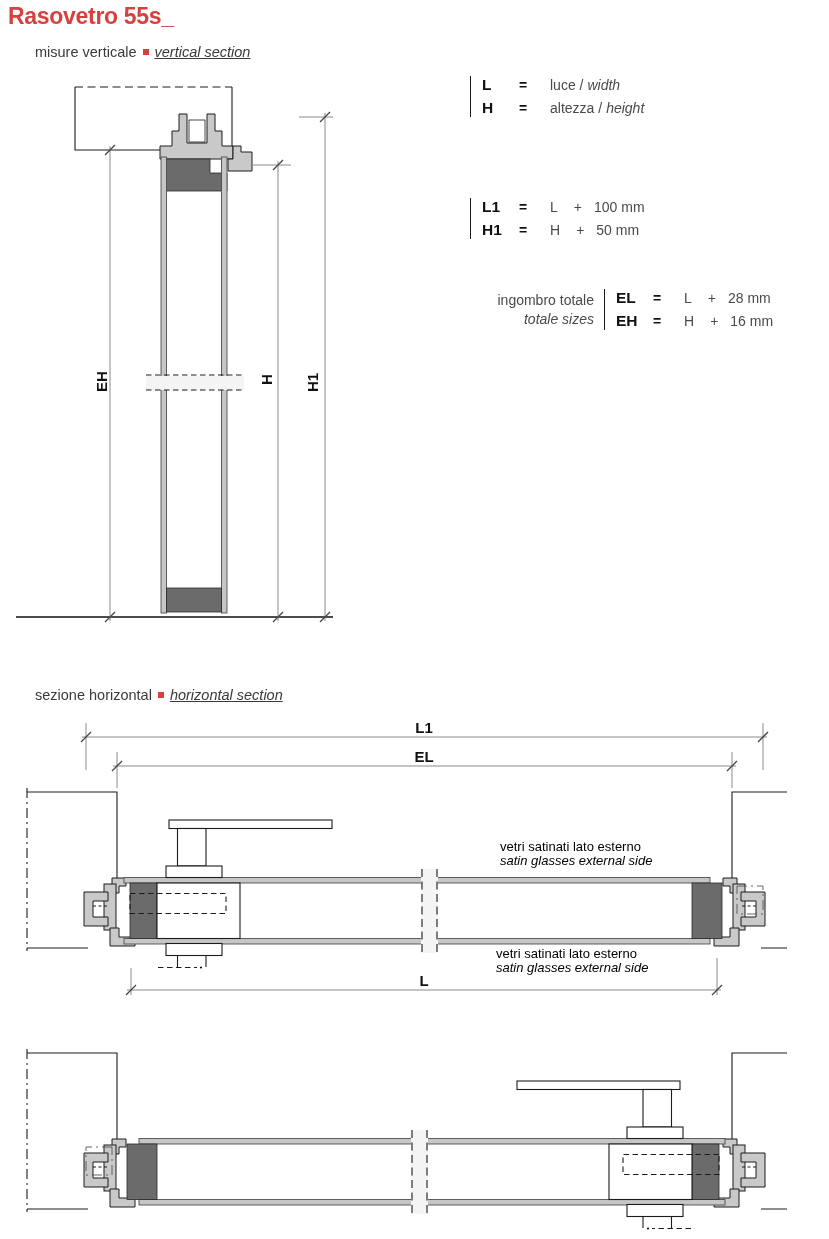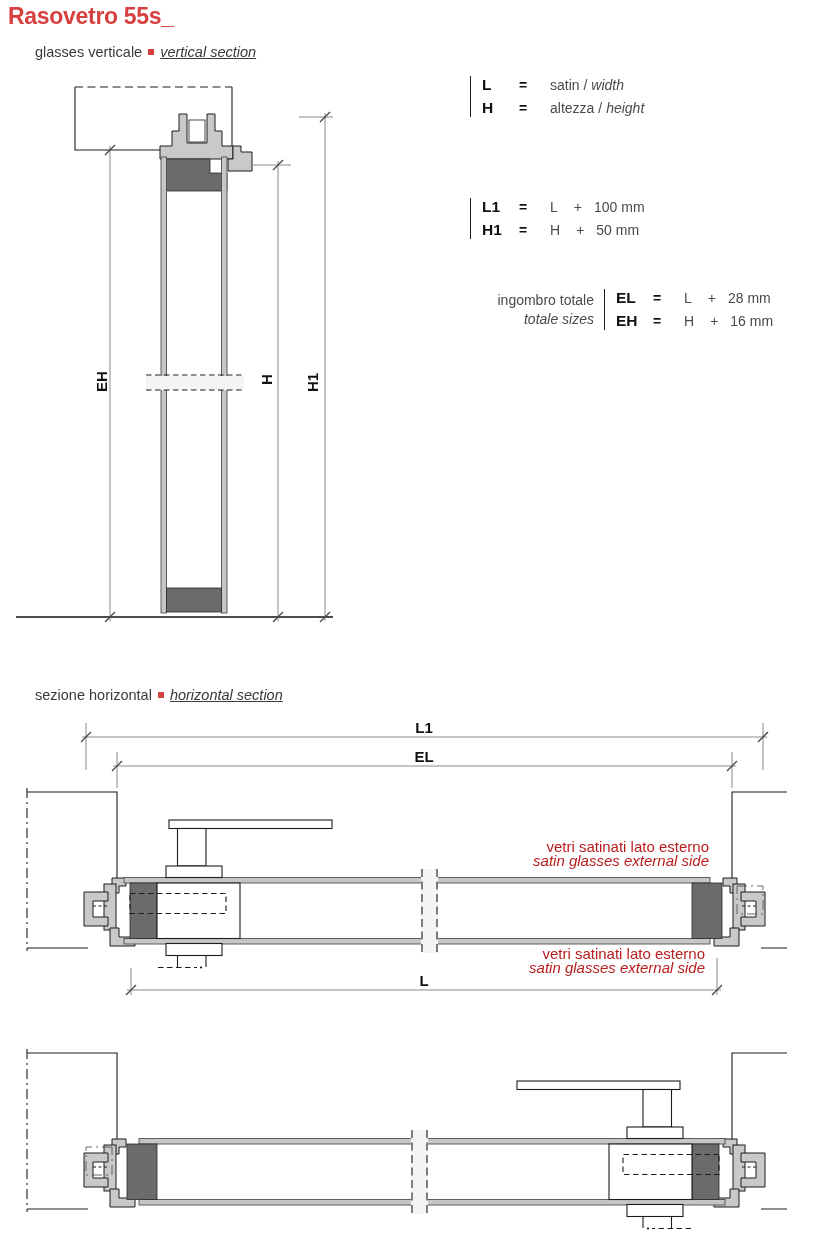--- a/index.html
+++ b/index.html
@@ -32,21 +32,21 @@
   .legend .lab .it{font-style:italic;}
   .legend .divider{border-left:1.5px solid #1a1a1a;align-self:stretch;}
   .legend .rows{padding-left:11px;display:flex;flex-direction:column;gap:5px;}
   .legend .row{display:flex;align-items:baseline;font-size:14px;color:#4a4a4a;white-space:pre;}
   .legend .sym{font-weight:bold;color:#111;width:37px;font-size:15.5px;}
   .legend .eq{font-weight:bold;color:#111;width:31px;}
   .legend .v2.it{font-style:italic;}
   .legend .row .v1{margin-right:4px;}
   .legend .row.formula .op{margin:0 12px;}
   
-  .note{position:absolute;width:209px;text-align:right;font-size:15px;line-height:14px;color:#b91c1c;}
+  .note{position:absolute;width:209px;font-size:13px;line-height:14px;color:#000000;}
   .note .en{font-style:italic;}
 </style>
 </head>
 <body>
 
 <div class="page">
 
   <svg class="drawing" width="829" height="1239" viewBox="0 0 829 1239">
 
     <g>
@@ -152,32 +152,32 @@
       <line x1="126" y1="995" x2="136" y2="985"></line>
       <line x1="712" y1="995" x2="722" y2="985"></line>
     </g>
 
     <use href="#hsec" transform="translate(849,261) scale(-1,1)"></use>
   </svg>
 
   <div class="abs title">Rasovetro 55s_</div>
 
   <div class="abs seclabel" style="left:35px;top:44px;">
-    <span>glasses verticale</span><span class="bullet"></span><span class="it">vertical section</span>
+    <span>misure verticale</span><span class="bullet"></span><span class="it">vertical section</span>
   </div>
 
   <div class="abs seclabel" style="left:35px;top:687px;">
     <span>sezione horizontal</span><span class="bullet"></span><span class="it">horizontal section</span>
   </div>
 
   <div class="legend" style="left:470px;top:76px;">
     <div class="divider"></div>
     <div class="rows">
       <div class="row">
-        <span class="sym">L</span><span class="eq">=</span><span class="v1">satin /</span><span class="v2 it">width</span>
+        <span class="sym">L</span><span class="eq">=</span><span class="v1">luce /</span><span class="v2 it">width</span>
       </div>
       <div class="row">
         <span class="sym">H</span><span class="eq">=</span><span class="v1">altezza /</span><span class="v2 it">height</span>
       </div>
     </div>
   </div>
 
   <div class="legend" style="left:470px;top:198px;">
     <div class="divider"></div>
     <div class="rows">

